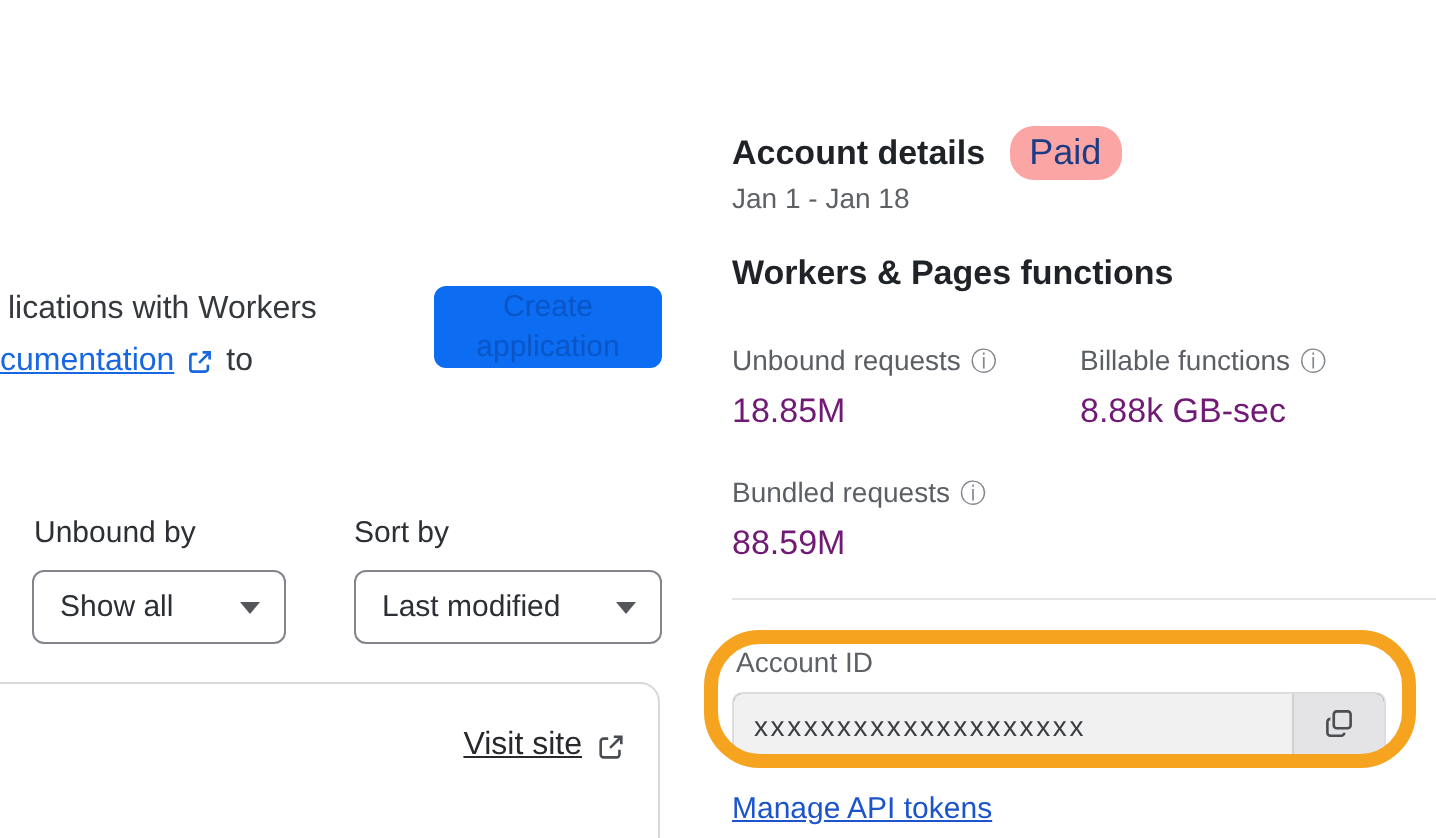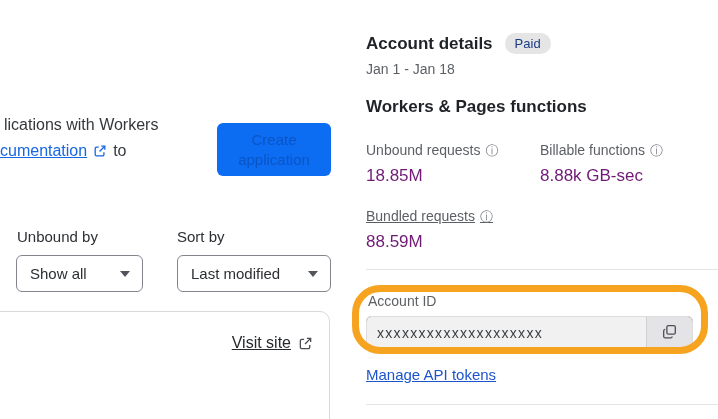--- a/index.html
+++ b/index.html
@@ -1,28 +1,28 @@
 <!DOCTYPE html>
 <html><head>
 <meta charset="utf-8">
 <style>
   html,body{margin:0;padding:0;}
   body{font-family:"Liberation Sans","DejaVu Sans",sans-serif;background:#fff;}
   .stage{position:relative;width:718px;height:419px;overflow:hidden;background:#fff;}
-  .abs{position:absolute;}
+  .abs{position:absolute;margin-top:30px;}
 
   
   .intro-line1{left:4px;top:116px;font-size:16px;color:#35383c;white-space:nowrap;}
   .intro-line2{left:0;top:142px;font-size:16px;color:#35383c;white-space:nowrap;display:flex;align-items:center;gap:6px;}
   .doc-link{color:#1766e2;text-decoration:underline;cursor:pointer;}
   .ext-icon{display:inline-flex;align-items:center;}
   .blue-ic{color:#1766e2;}
   .dark-ic{color:#4a4d51;}
 
-  .create-btn{left:217px;top:123px;width:114px;height:53px;background:#0c6cf2;color:#0a56c6;
+  .create-btn{left:217px;top:113px;width:114px;height:41px;background:#0c6cf2;color:#0a56c6;
     border:none;border-radius:6px;font-size:15px;line-height:20px;text-align:center;
     display:flex;align-items:center;justify-content:center;padding:0 8px;cursor:pointer;
     font-family:"Liberation Sans",sans-serif;}
 
   .field-label{font-size:15px;color:#2c2f33;}
   .lbl-filter{left:17px;top:228px;}
   .lbl-sort{left:177px;top:228px;}
 
   .select{top:255px;height:37px;background:#fff;border:1px solid #82868c;border-radius:6px;
     display:flex;align-items:center;justify-content:space-between;padding:0 12px 0 13px;
@@ -33,21 +33,21 @@
     border-top:6px solid #52565b;margin-left:8px;}
 
   .site-card{left:-22px;top:311px;width:352px;height:140px;background:#fff;
     border:1px solid #d9d9da;border-radius:10px;box-sizing:border-box;}
   .visit-row{position:absolute;top:22px;right:16px;display:flex;align-items:center;gap:7px;}
   .visit-link{font-size:16px;color:#26282b;text-decoration:underline;cursor:pointer;}
 
   
   .title-row{left:366px;top:33px;display:flex;align-items:center;gap:12px;}
   .h-title{font-size:17px;font-weight:700;color:#1f2226;}
-  .badge{background:#e5e5e5;color:#1a3c85;font-size:13px;padding:3px 10px;border-radius:12px;}
+  .badge{background:#fca5a5;color:#1a3c85;font-size:18px;padding:3px 10px;border-radius:12px;}
   .date-range{left:366px;top:61px;font-size:14px;color:#5d6165;}
   .h-functions{left:366px;top:97px;font-size:17px;font-weight:700;color:#1f2226;}
 
   .metric-label{font-size:14px;color:#5b5f64;display:flex;align-items:center;gap:5px;white-space:nowrap;}
   .metric-value{font-size:17px;color:#701a75;}
   .info-ic{font-size:13px;color:#84888d;line-height:1;}
 
   .divider{height:1px;background:#e4e4e5;}
   .div1{left:366px;top:269px;width:352px;}
   .div2{left:366px;top:404px;width:352px;}
@@ -122,21 +122,21 @@
     <span class="info-ic">ⓘ</span>
   </div>
   <div class="abs metric-value" style="left:366px;top:166px;">18.85M</div>
 
   <div class="abs metric-label" style="left:540px;top:142px;">
     <span>Billable functions</span>
     <span class="info-ic">ⓘ</span>
   </div>
   <div class="abs metric-value" style="left:540px;top:166px;">8.88k GB-sec</div>
 
-  <div class="abs metric-label" style="left:366px;top:208px;text-decoration:underline;">
+  <div class="abs metric-label" style="left:366px;top:208px;">
     <span>Bundled requests</span>
     <span class="info-ic">ⓘ</span>
   </div>
   <div class="abs metric-value" style="left:366px;top:232px;">88.59M</div>
 
   <div class="abs divider div1"></div>
 
   <div class="abs acct-label">Account ID</div>
   <div class="abs acct-group">
     <input class="acct-input" readonly="" value="xxxxxxxxxxxxxxxxxxxx" style="">

